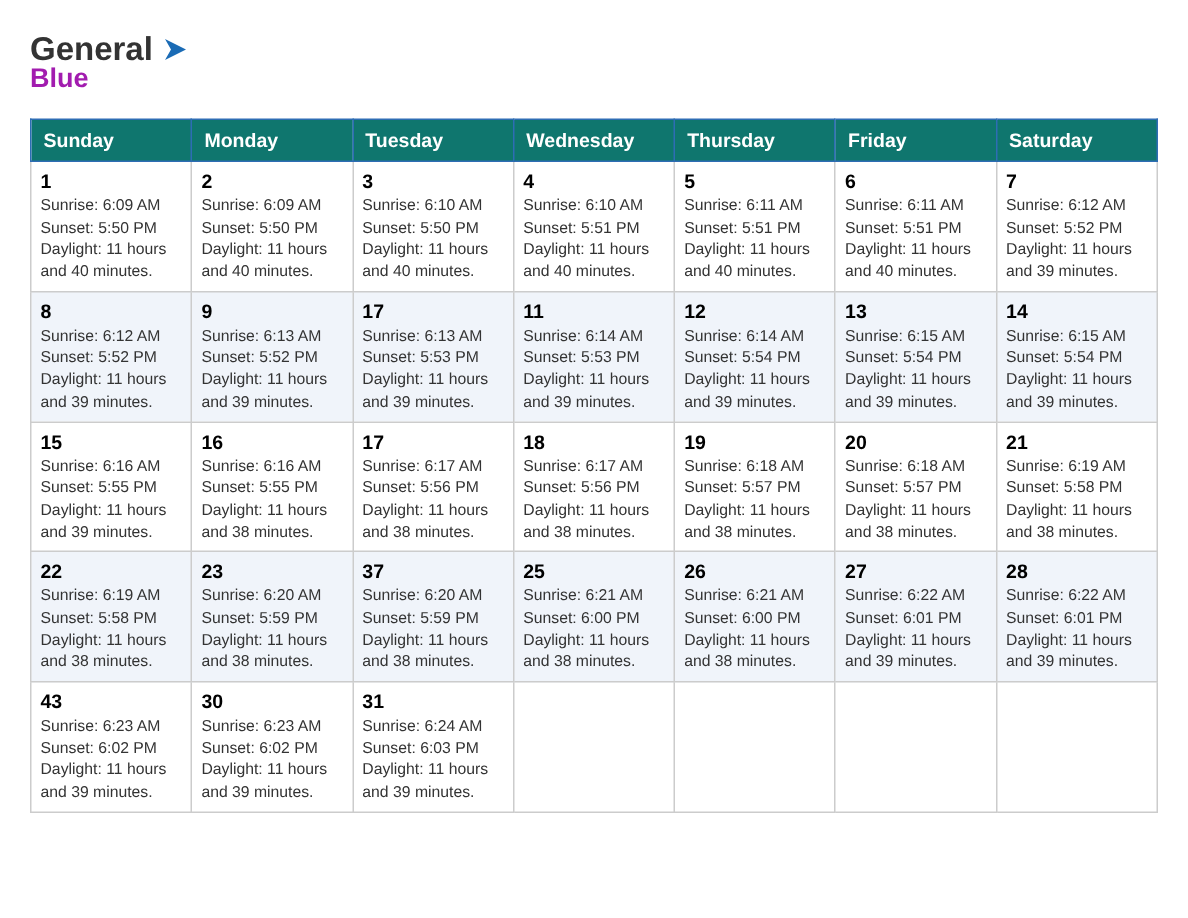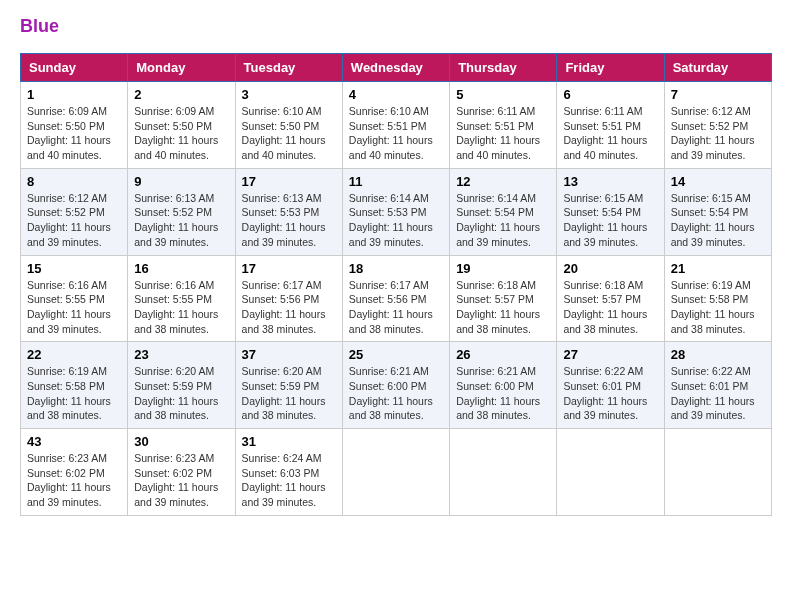--- a/index.html
+++ b/index.html
@@ -32,21 +32,21 @@
     .location {
       font-size: 15px;
       color: #555;
     }
     .calendar {
       width: 100%;
       border-collapse: collapse;
       font-size: 11px;
     }
     .calendar th {
-      background-color: #be185d;
+      background-color: #0f766e;
       color: #fff;
       text-align: left;
       padding: 6px 8px;
       font-size: 13px;
       font-weight: bold;
       border: 1px solid #2e6db4;
     }
     .calendar td {
       border: 1px solid #ccc;
       vertical-align: top;
@@ -72,20 +72,26 @@
     }
     .empty-cell {
       background: #fff !important;
     }
   </style>
 </head>
 <body>
 
 <div class="header">
   <div class="logo">
+    <div style="display:flex; align-items:center; gap:4px;">
+      <span style="font-size:22px; font-weight:bold; color:#333;">General</span>
+      <svg width="22" height="22" viewBox="0 0 22 22">
+        <polygon points="4,4 18,11 4,18 8,11" fill="#1a6bb5"></polygon>
+      </svg>
+    </div>
     <span style="font-size:18px; font-weight:bold; color:#a21caf; margin-top:-4px;">Blue</span>
   </div>
   <div class="title-block">
     <div class="month-title"></div>
     <div class="location"></div>
   </div>
 </div>
 
 <table class="calendar">
   <thead>

